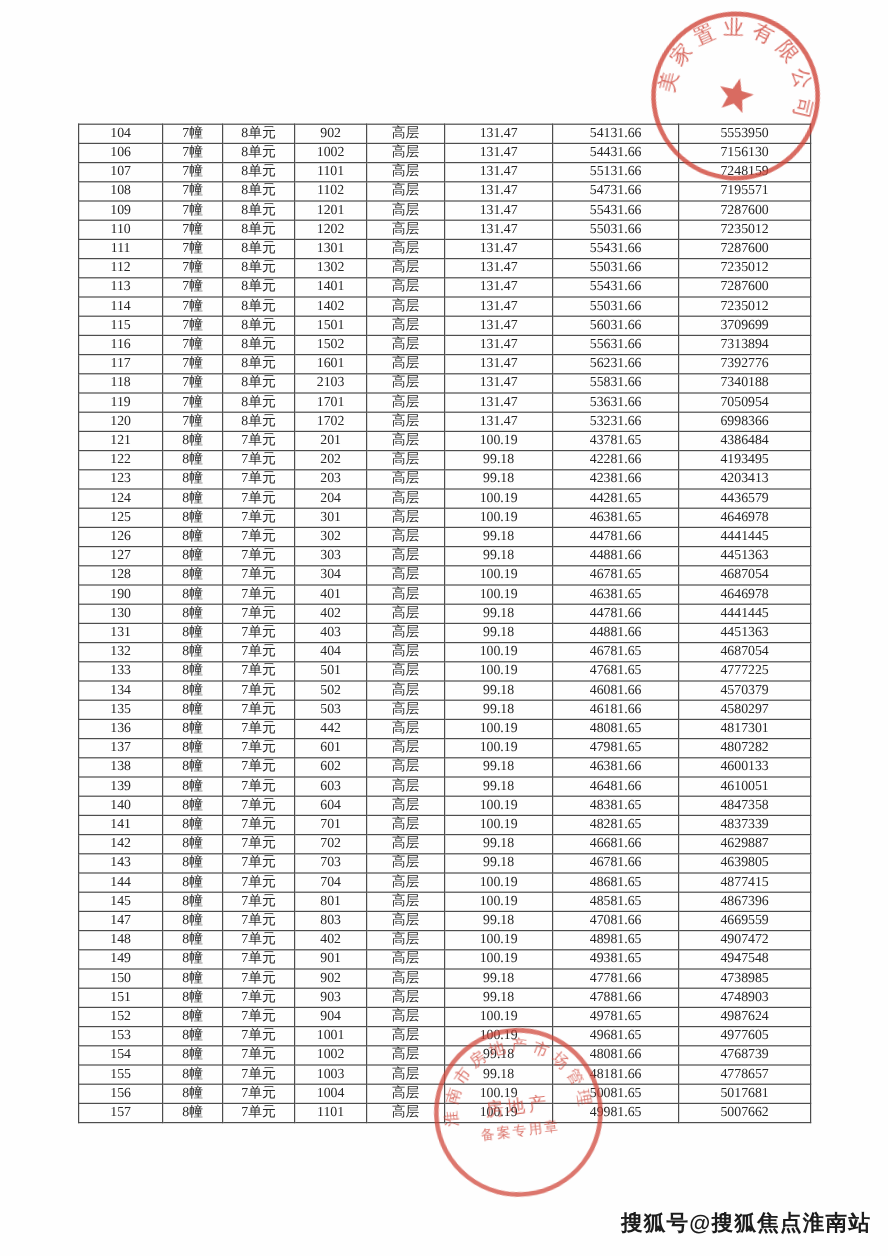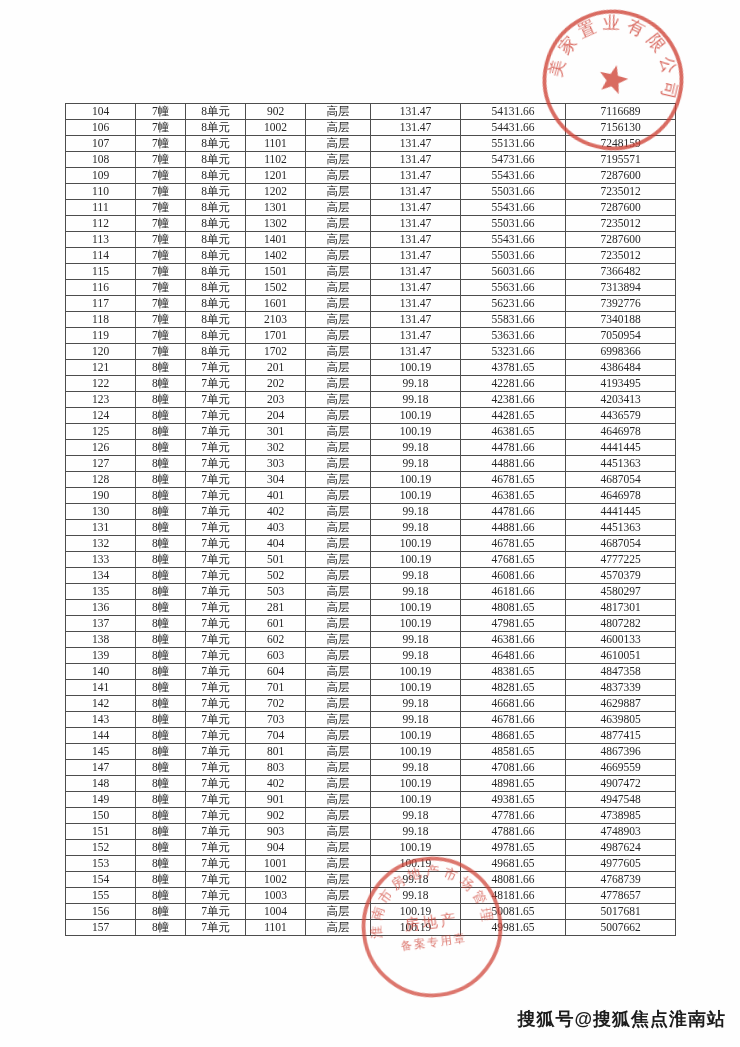--- a/index.html
+++ b/index.html
@@ -85,21 +85,21 @@
     </colgroup>
     <tbody>
         <tr>
           <td>104</td>
           <td>7幢</td>
           <td>8单元</td>
           <td>902</td>
           <td>高层</td>
           <td>131.47</td>
           <td>54131.66</td>
-          <td>7116689</td>
+          <td>5553950</td>
         </tr>
         <tr>
           <td>106</td>
           <td>7幢</td>
           <td>8单元</td>
           <td>1002</td>
           <td>高层</td>
           <td>131.47</td>
           <td>54431.66</td>
           <td>7156130</td>
@@ -185,21 +185,21 @@
           <td>7235012</td>
         </tr>
         <tr>
           <td>115</td>
           <td>7幢</td>
           <td>8单元</td>
           <td>1501</td>
           <td>高层</td>
           <td>131.47</td>
           <td>56031.66</td>
-          <td>7366482</td>
+          <td>3709699</td>
         </tr>
         <tr>
           <td>116</td>
           <td>7幢</td>
           <td>8单元</td>
           <td>1502</td>
           <td>高层</td>
           <td>131.47</td>
           <td>55631.66</td>
           <td>7313894</td>
@@ -391,21 +391,21 @@
           <td>503</td>
           <td>高层</td>
           <td>99.18</td>
           <td>46181.66</td>
           <td>4580297</td>
         </tr>
         <tr>
           <td>136</td>
           <td>8幢</td>
           <td>7单元</td>
-          <td>281</td>
+          <td>442</td>
           <td>高层</td>
           <td>100.19</td>
           <td>48081.65</td>
           <td>4817301</td>
         </tr>
         <tr>
           <td>137</td>
           <td>8幢</td>
           <td>7单元</td>
           <td>601</td>

